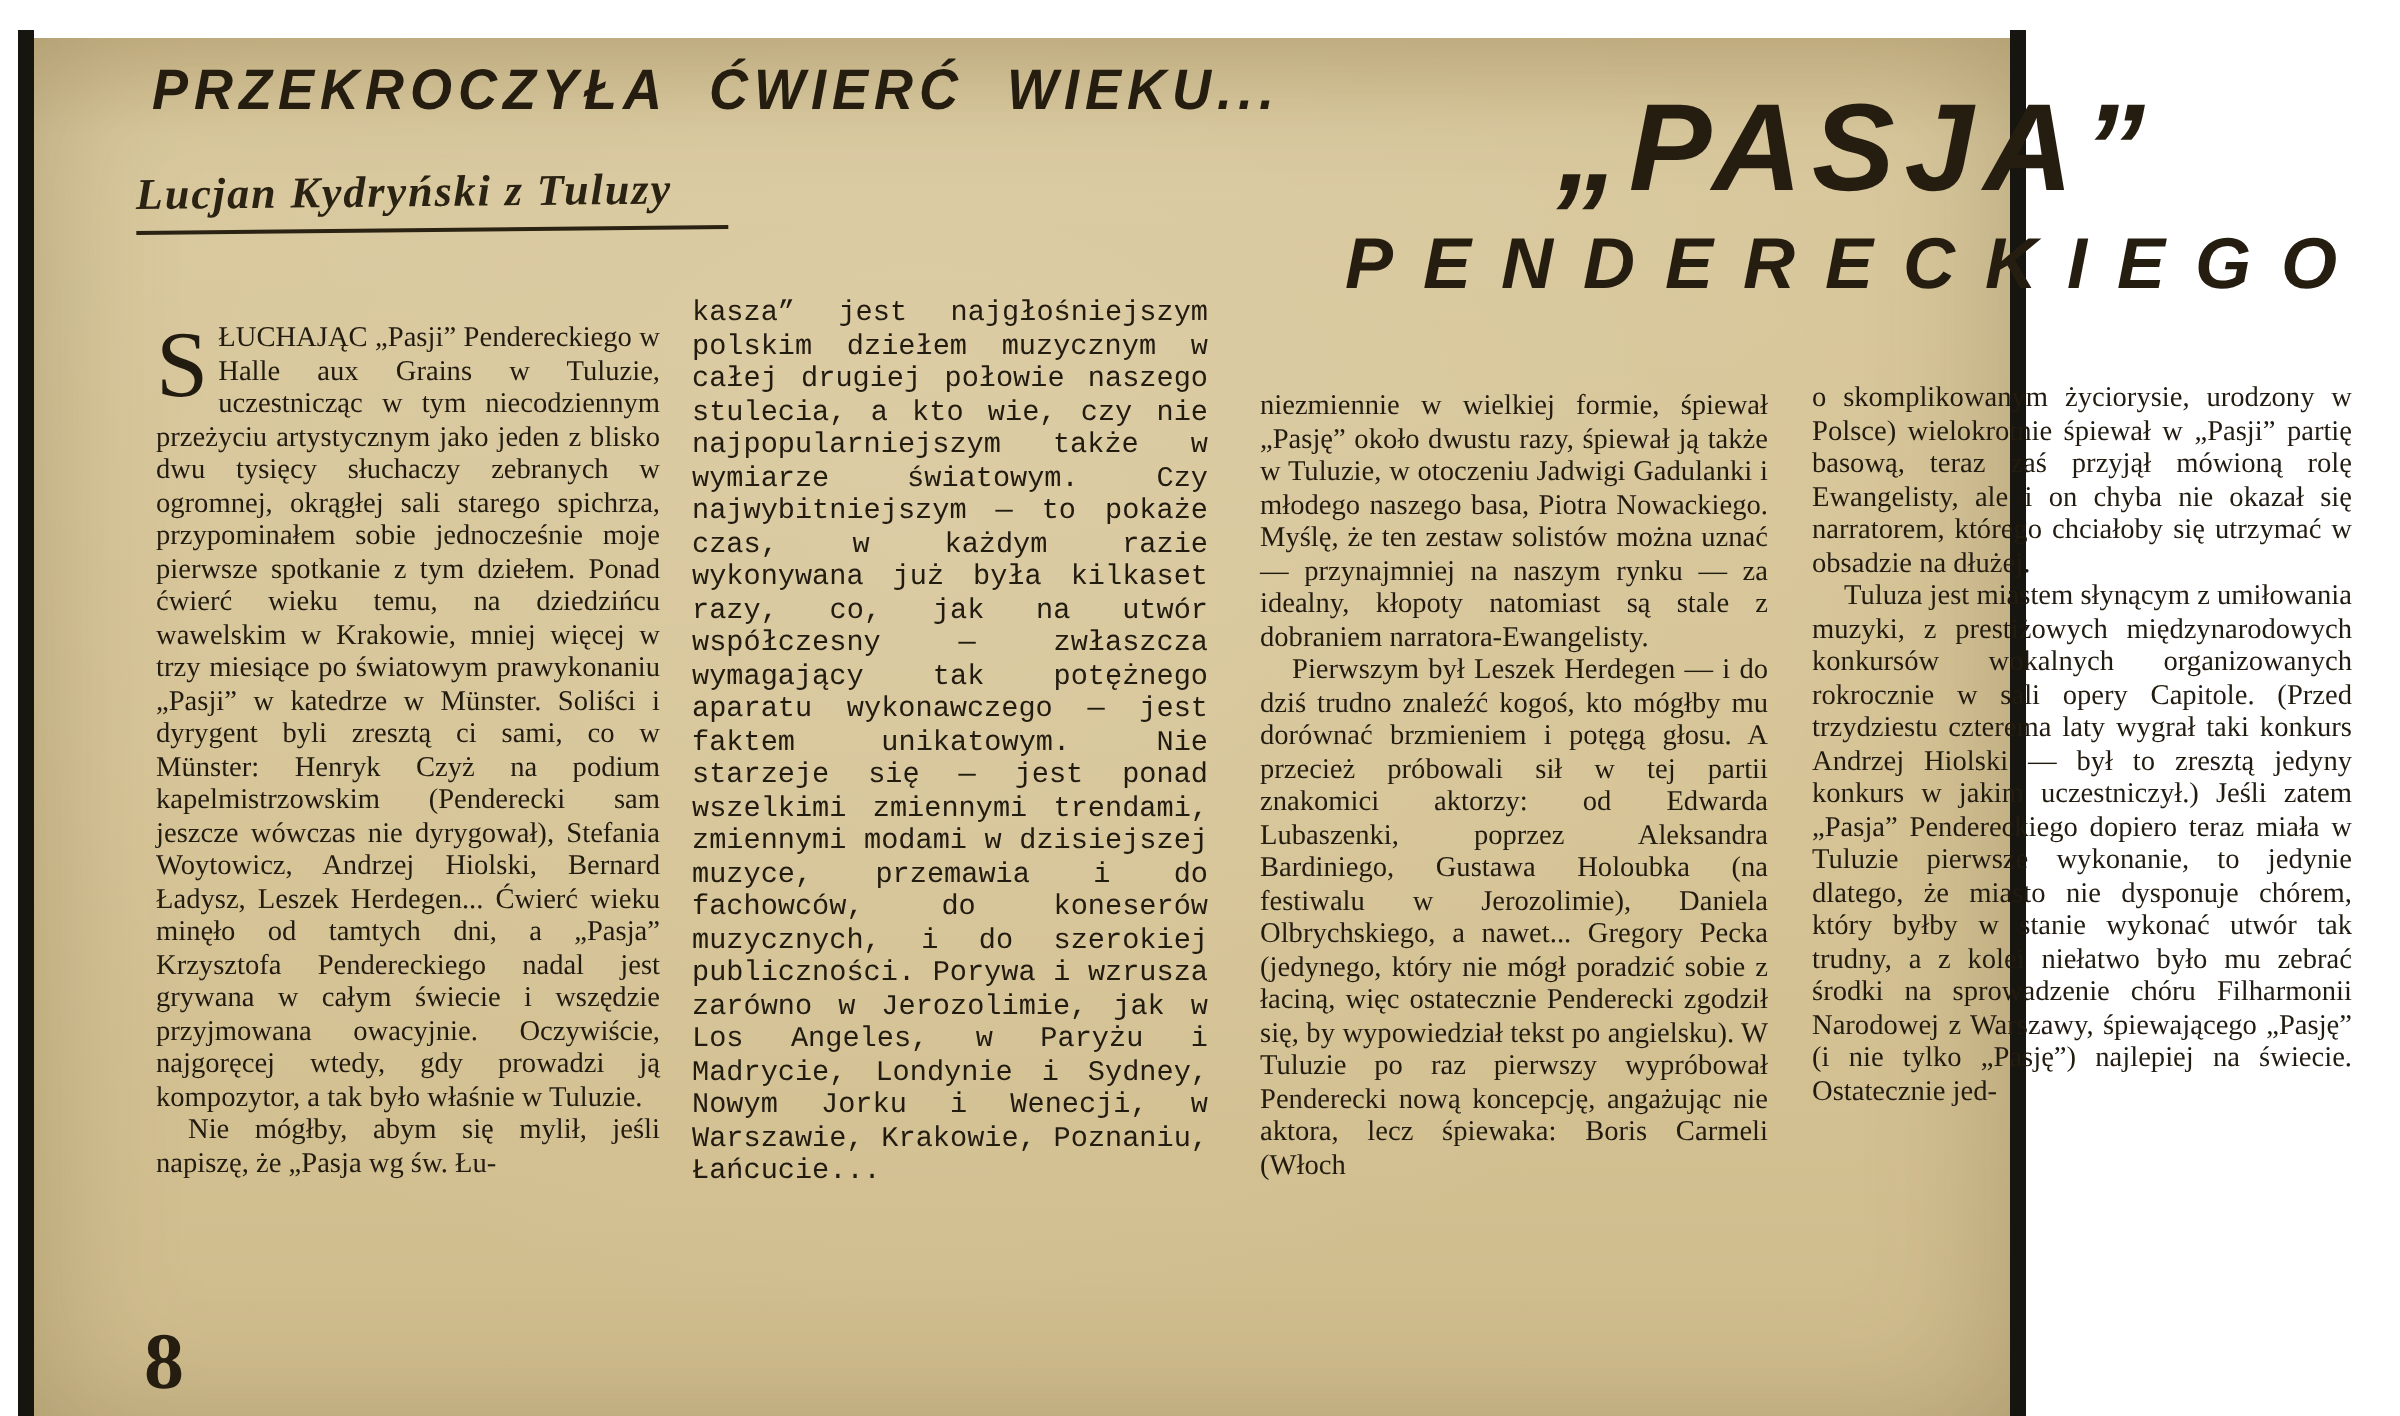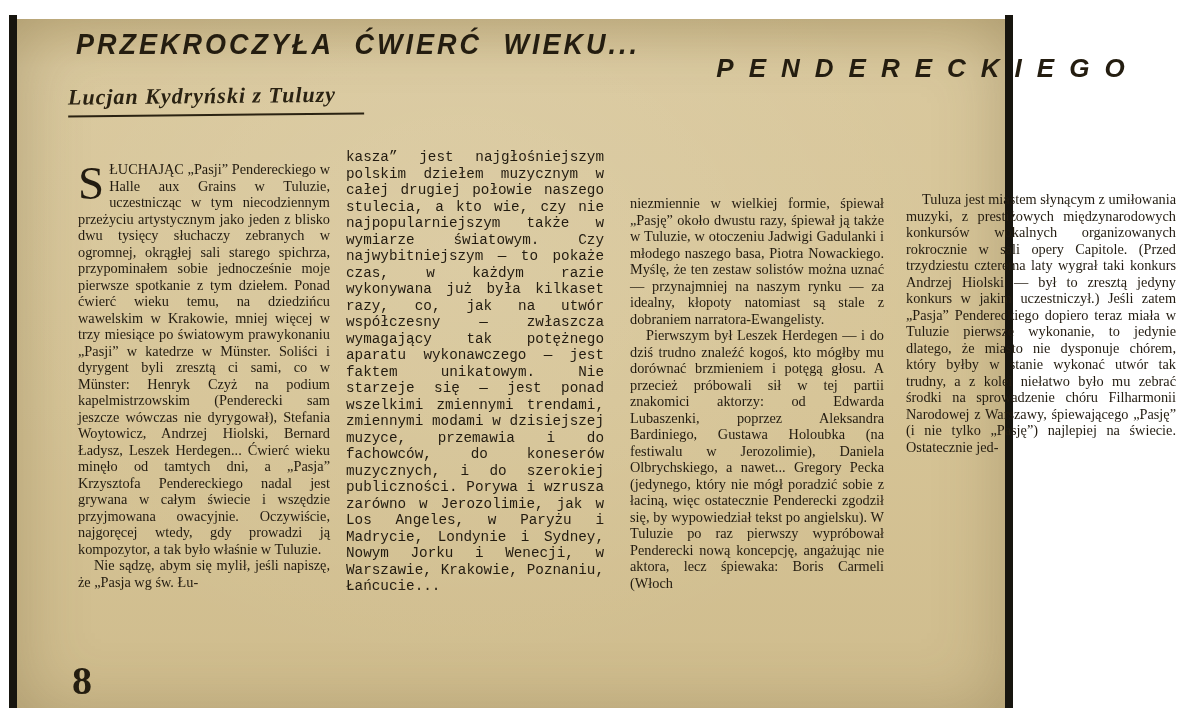--- a/index.html
+++ b/index.html
@@ -76,21 +76,21 @@
     font-style: italic;
     font-size: 62px;
     letter-spacing: 5px;
     line-height: 64px;
     white-space: nowrap;
   }
   .title-sub {
     font-family: "Liberation Sans", sans-serif;
     font-weight: 700;
     font-style: italic;
-    font-size: 26px;
+    font-size: 36px;
     letter-spacing: 15px;
     line-height: 34px;
     margin-top: 8px;
     white-space: nowrap;
   }
 
   .col {
     position: absolute;
     color: #221b10;
     font-size: 14.3px;
@@ -128,36 +128,38 @@
 
   <div class="paper"></div>
   <div class="film-edge left"></div>
   <div class="film-edge right"></div>
 
   <h1 class="kicker">PRZEKROCZYŁA ĆWIERĆ WIEKU...</h1>
 
   <div class="byline">Lucjan Kydryński z Tuluzy</div>
 
   <div class="title-block">
+    <div class="title-main">„PASJA”</div>
     <div class="title-sub">PENDERECKIEGO</div>
   </div>
 
   <div class="col col1">
     <p><span class="dropcap">S</span><span>ŁUCHAJĄC „Pasji” Pendereckiego w Halle aux Grains w Tuluzie, uczestnicząc w tym niecodziennym przeżyciu artystycznym jako jeden z blisko dwu tysięcy słuchaczy zebranych w ogromnej, okrągłej sali starego spichrza, przypominałem sobie jednocześnie moje pierwsze spotkanie z tym dziełem. Ponad ćwierć wieku temu, na dziedzińcu wawelskim w Krakowie, mniej więcej w trzy miesiące po światowym prawykonaniu „Pasji” w katedrze w Münster. Soliści i dyrygent byli zresztą ci sami, co w Münster: Henryk Czyż na podium kapelmistrzowskim (Penderecki sam jeszcze wówczas nie dyrygował), Stefania Woytowicz, Andrzej Hiolski, Bernard Ładysz, Leszek Herdegen... Ćwierć wieku minęło od tamtych dni, a „Pasja” Krzysztofa Pendereckiego nadal jest grywana w całym świecie i wszędzie przyjmowana owacyjnie. Oczywiście, najgoręcej wtedy, gdy prowadzi ją kompozytor, a tak było właśnie w Tuluzie.</span></p>
-    <p class="indent">Nie sądzę, abym się mylił, jeśli napiszę, że „Pasja wg św. Łu-</p>
+    <p class="indent">Nie mógłby, abym się mylił, jeśli napiszę, że „Pasja wg św. Łu-</p>
   </div>
 
   <div class="col col2">
     <p>kasza” jest najgłośniejszym polskim dziełem muzycznym w całej drugiej połowie naszego stulecia, a kto wie, czy nie najpopularniejszym także w wymiarze światowym. Czy najwybitniejszym — to pokaże czas, w każdym razie wykonywana już była kilkaset razy, co, jak na utwór współczesny — zwłaszcza wymagający tak potężnego aparatu wykonawczego — jest faktem unikatowym. Nie starzeje się — jest ponad wszelkimi zmiennymi trendami, zmiennymi modami w dzisiejszej muzyce, przemawia i do fachowców, do koneserów muzycznych, i do szerokiej publiczności. Porywa i wzrusza zarówno w Jerozolimie, jak w Los Angeles, w Paryżu i Madrycie, Londynie i Sydney, Nowym Jorku i Wenecji, w Warszawie, Krakowie, Poznaniu, Łańcucie...</p>
   </div>
 
   <div class="col col3">
     <p>niezmiennie w wielkiej formie, śpiewał „Pasję” około dwustu razy, śpiewał ją także w Tuluzie, w otoczeniu Jadwigi Gadulanki i młodego naszego basa, Piotra Nowackiego. Myślę, że ten zestaw solistów można uznać — przynajmniej na naszym rynku — za idealny, kłopoty natomiast są stale z dobraniem narratora-Ewangelisty.</p>
     <p class="indent">Pierwszym był Leszek Herdegen — i do dziś trudno znaleźć kogoś, kto mógłby mu dorównać brzmieniem i potęgą głosu. A przecież próbowali sił w tej partii znakomici aktorzy: od Edwarda Lubaszenki, poprzez Aleksandra Bardiniego, Gustawa Holoubka (na festiwalu w Jerozolimie), Daniela Olbrychskiego, a nawet... Gregory Pecka (jedynego, który nie mógł poradzić sobie z łaciną, więc ostatecznie Penderecki zgodził się, by wypowiedział tekst po angielsku). W Tuluzie po raz pierwszy wypróbował Penderecki nową koncepcję, angażując nie aktora, lecz śpiewaka: Boris Carmeli (Włoch</p>
   </div>
 
   <div class="col col4">
+    <p>o skomplikowanym życiorysie, urodzony w Polsce) wielokrotnie śpiewał w „Pasji” partię basową, teraz zaś przyjął mówioną rolę Ewangelisty, ale i on chyba nie okazał się narratorem, którego chciałoby się utrzymać w obsadzie na dłużej.</p>
     <p class="indent">Tuluza jest miastem słynącym z umiłowania muzyki, z prestiżowych międzynarodowych konkursów wokalnych organizowanych rokrocznie w sali opery Capitole. (Przed trzydziestu czterema laty wygrał taki konkurs Andrzej Hiolski — był to zresztą jedyny konkurs w jakim uczestniczył.) Jeśli zatem „Pasja” Pendereckiego dopiero teraz miała w Tuluzie pierwsze wykonanie, to jedynie dlatego, że miasto nie dysponuje chórem, który byłby w stanie wykonać utwór tak trudny, a z kolei niełatwo było mu zebrać środki na sprowadzenie chóru Filharmonii Narodowej z Warszawy, śpiewającego „Pasję” (i nie tylko „Pasję”) najlepiej na świecie. Ostatecznie jed-</p>
   </div>
 
   <div class="page-number">8</div>
 
 </div>
 
 </body></html>

